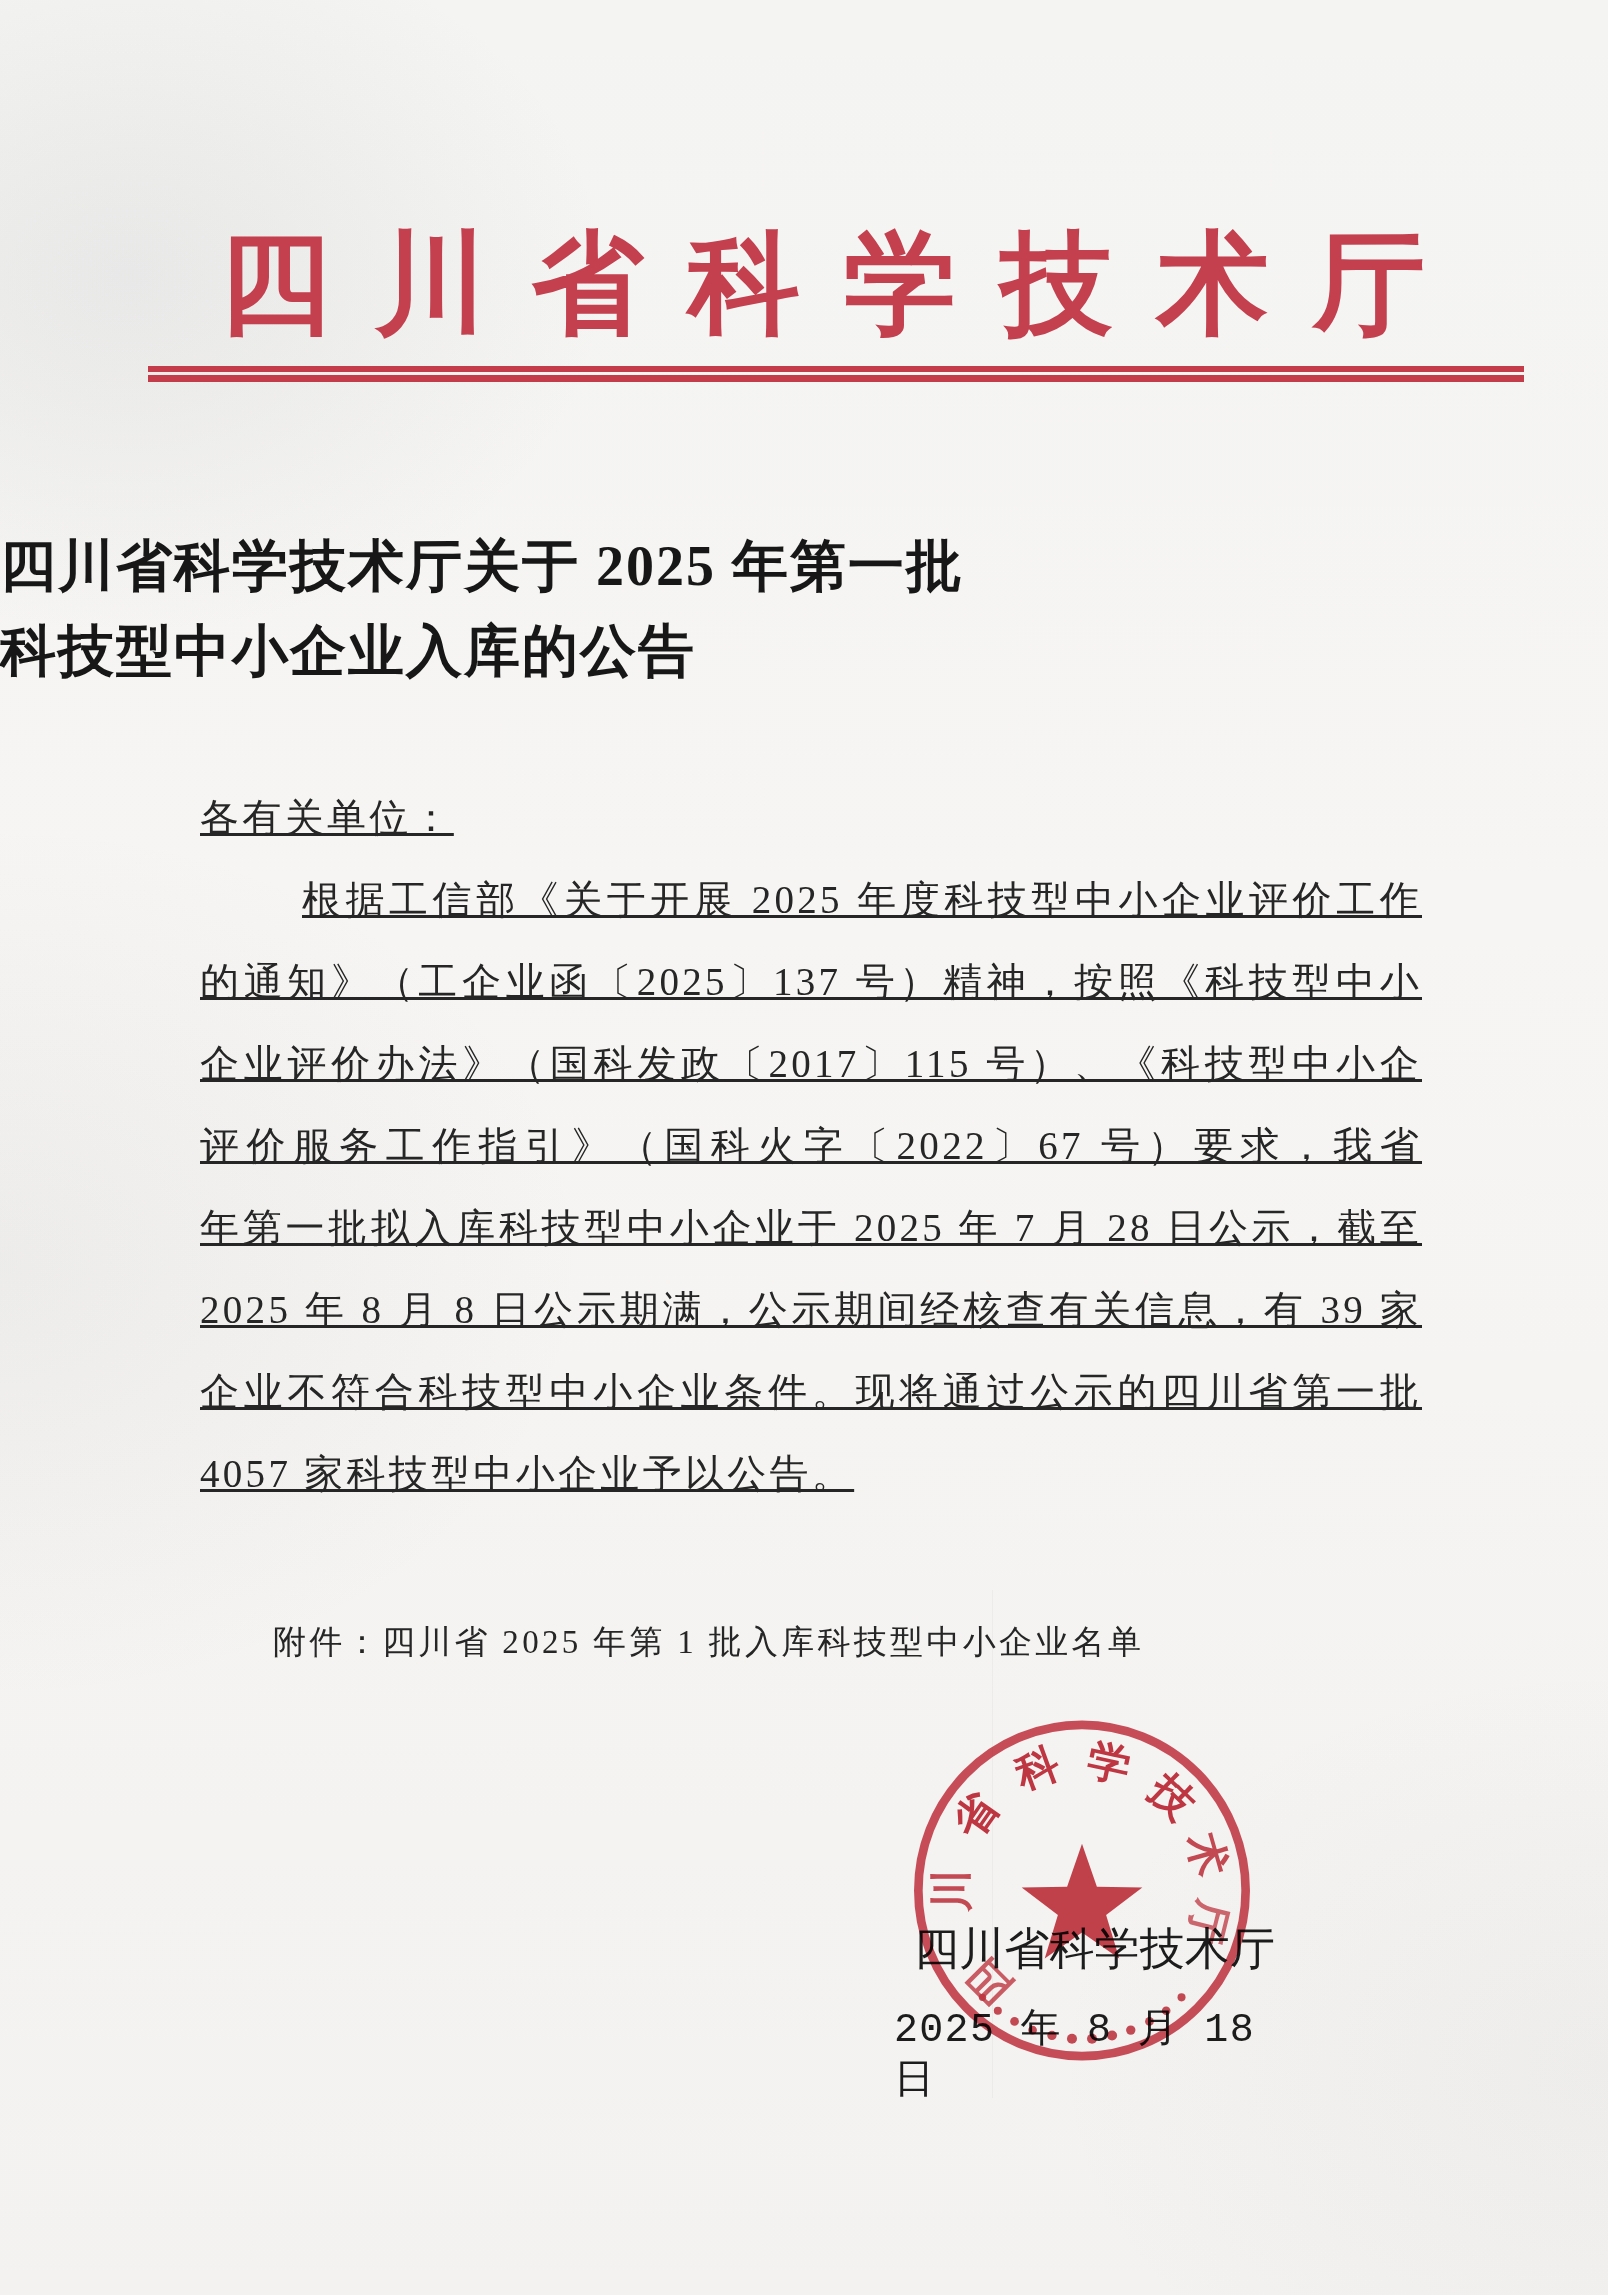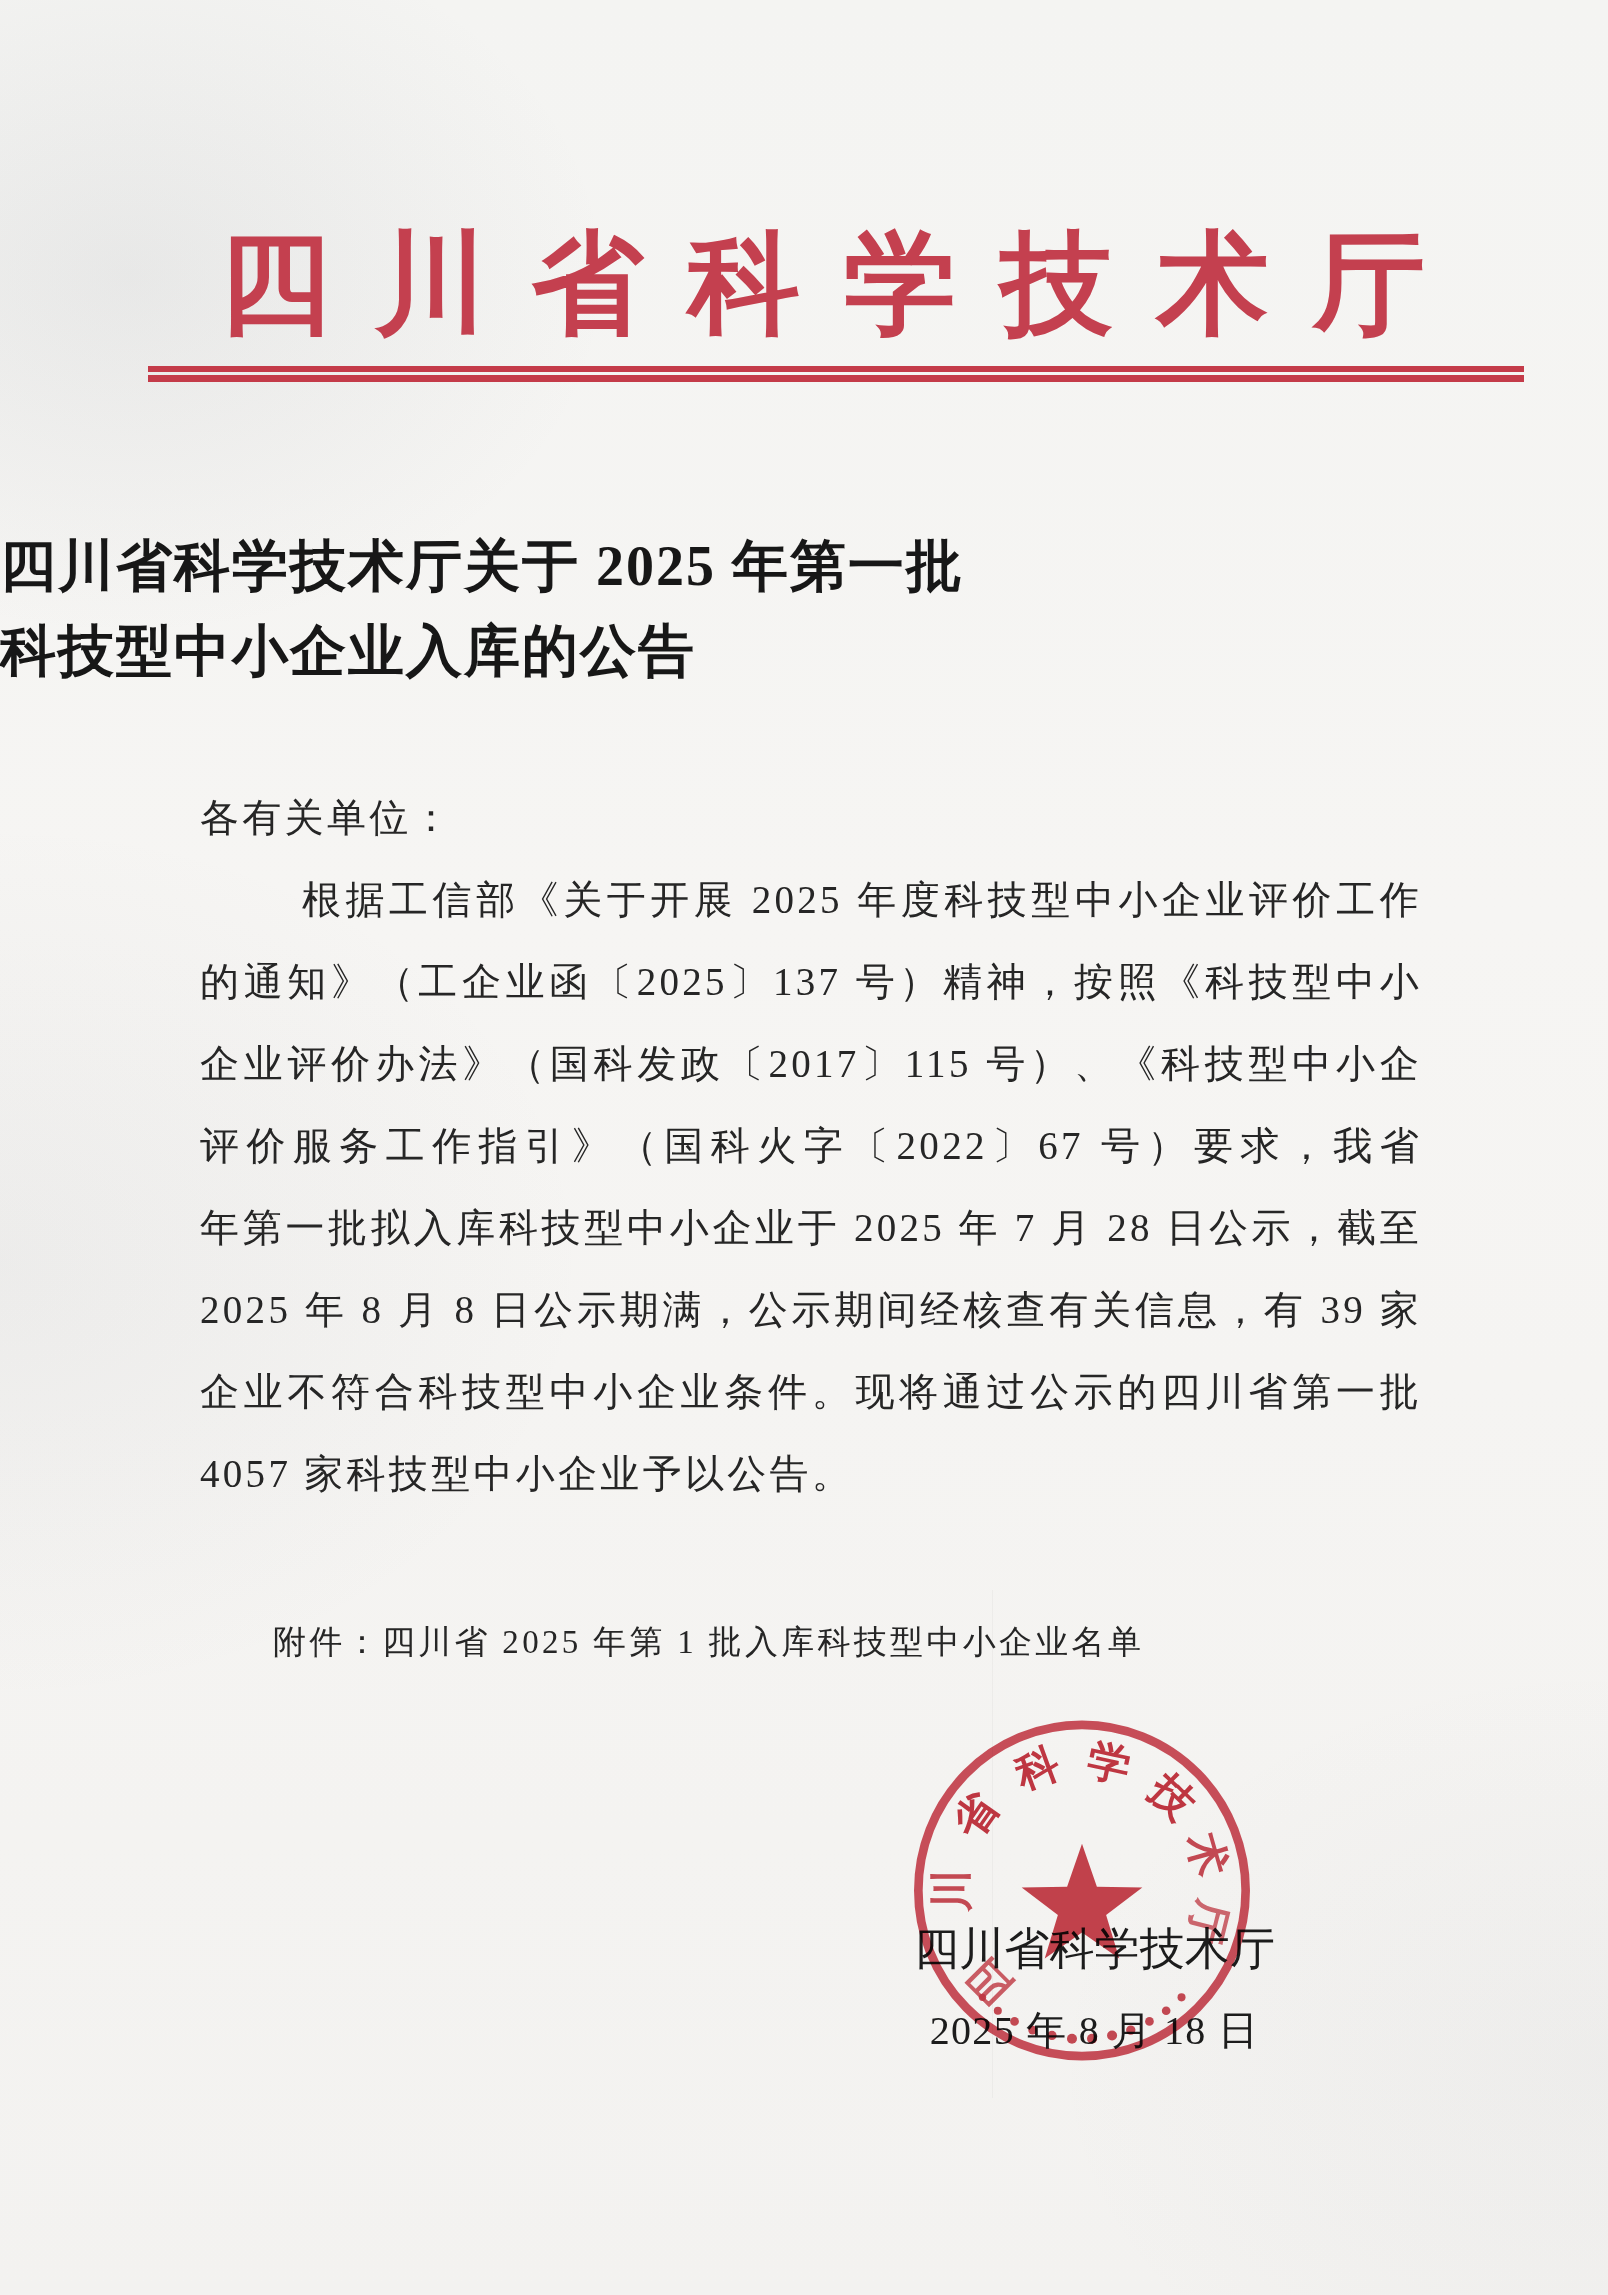--- a/index.html
+++ b/index.html
@@ -72,20 +72,21 @@
     top: 777px;
     width: 1222px;
     font-size: 39px;
     letter-spacing: 3.3px;
     color: #262626;
   }
   .bodyline {
     height: 82px;
     line-height: 82px;
     white-space: nowrap;
+    text-decoration: underline;
   }
   .bodyline.justify {
     white-space: normal;
     text-align: justify;
     text-align-last: justify;
     overflow: hidden;
   }
   .bodyline.indent { padding-left: 102px; }
   .attachment {
     position: absolute;
@@ -132,22 +133,22 @@
   .sig-date {
     position: absolute;
     left: 894px;
     top: 2005px;
     width: 401px;
     height: 51px;
     line-height: 51px;
     font-size: 40px;
     letter-spacing: 1.3px;
     color: #1d1d1d;
-    text-align: center;
     mix-blend-mode: multiply;
+    font-family: Liberation Mono, monospace;
   }
 </style>
 </head>
 <body>
 
 <div class="page">
 
   <div class="scan-streak"></div>
 
   <div class="letterhead">

